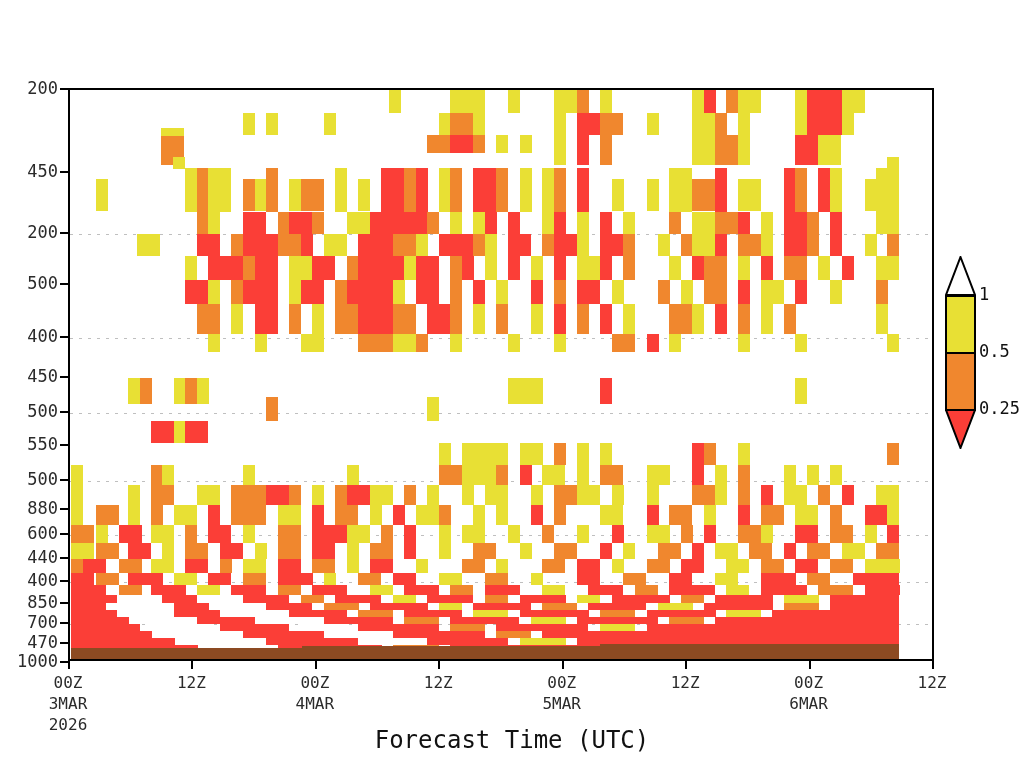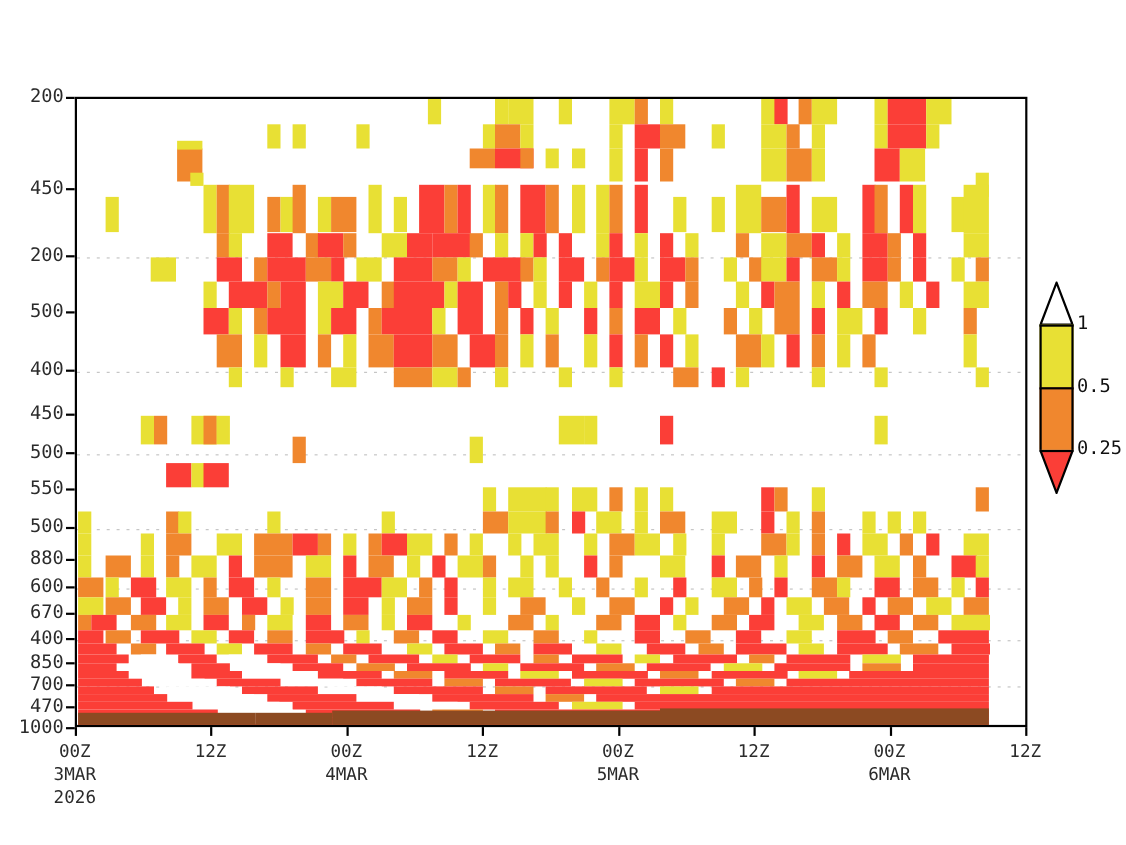--- a/index.html
+++ b/index.html
@@ -84,21 +84,21 @@
       <div class="ylabel" style="top: 323px;">500</div>
       <div class="ytick" style="top: 356px;"></div>
       <div class="ylabel" style="top: 356px;">550</div>
       <div class="ytick" style="top: 391px;"></div>
       <div class="ylabel" style="top: 391px;">500</div>
       <div class="ytick" style="top: 420px;"></div>
       <div class="ylabel" style="top: 420px;">880</div>
       <div class="ytick" style="top: 445px;"></div>
       <div class="ylabel" style="top: 445px;">600</div>
       <div class="ytick" style="top: 469px;"></div>
-      <div class="ylabel" style="top: 469px;">670</div>
+      <div class="ylabel" style="top: 469px;">440</div>
       <div class="ytick" style="top: 492px;"></div>
       <div class="ylabel" style="top: 492px;">400</div>
       <div class="ytick" style="top: 514px;"></div>
       <div class="ylabel" style="top: 514px;">850</div>
       <div class="ytick" style="top: 534px;"></div>
       <div class="ylabel" style="top: 534px;">700</div>
       <div class="ytick" style="top: 554px;"></div>
       <div class="ylabel" style="top: 554px;">470</div>
       <div class="ytick" style="top: 573px;"></div>
       <div class="ylabel" style="top: 573px;">1000</div>
@@ -692,20 +692,21 @@
       </div>
       <div class="xlabel" style="left: 808.571px; top: 0px;">
         <div>00Z</div>
         <div class="d2">6MAR</div>
       </div>
       <div class="xlabel" style="left: 932px; top: 0px;">
         <div>12Z</div>
       </div>
     </div>
 
+  <div id="axis-title">Forecast Time (UTC)</div>
 
   <div id="colorbar">
       <div class="cb-arrow" style="top: -39px;"><svg width="31" height="40" viewBox="0 0 31 40">
           <polygon points="15.5,1 30,39 1,39" fill="#ffffff" stroke="#000" stroke-width="2"></polygon>
         </svg></div>
       <div class="cb-band" style="top: 0px; height: 57px; background: rgb(232, 224, 52);"></div>
       <div class="cb-band" style="top: 57px; height: 57px; background: rgb(240, 135, 46);"></div>
       <div class="cb-arrow" style="top: 114px;"><svg width="31" height="40" viewBox="0 0 31 40">
           <polygon points="15.5,39 30,1 1,1" fill="#fb3e37" stroke="#000" stroke-width="2"></polygon>
         </svg></div>

